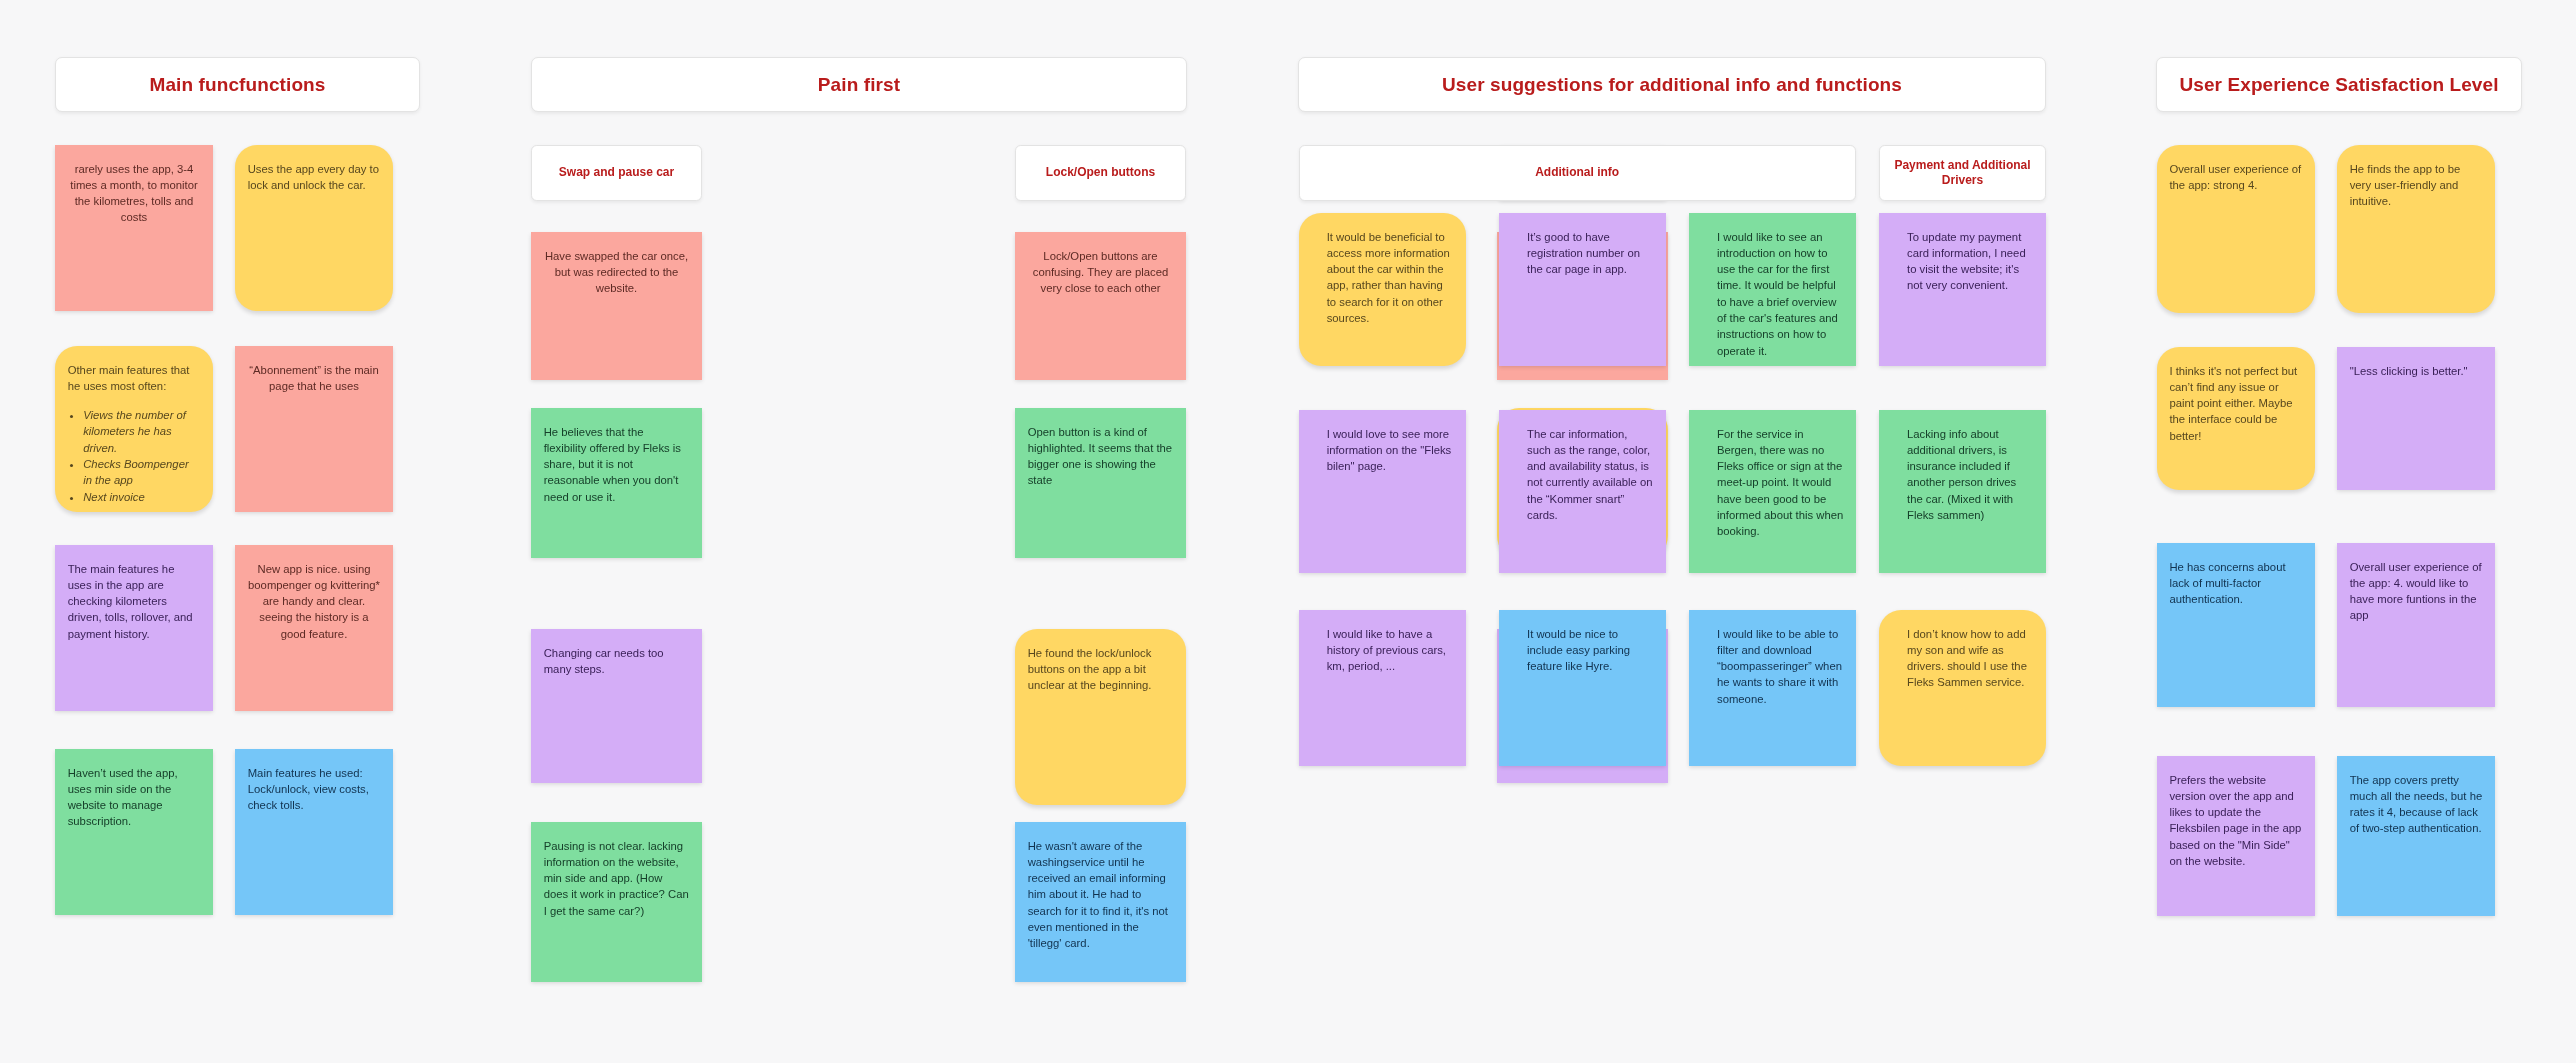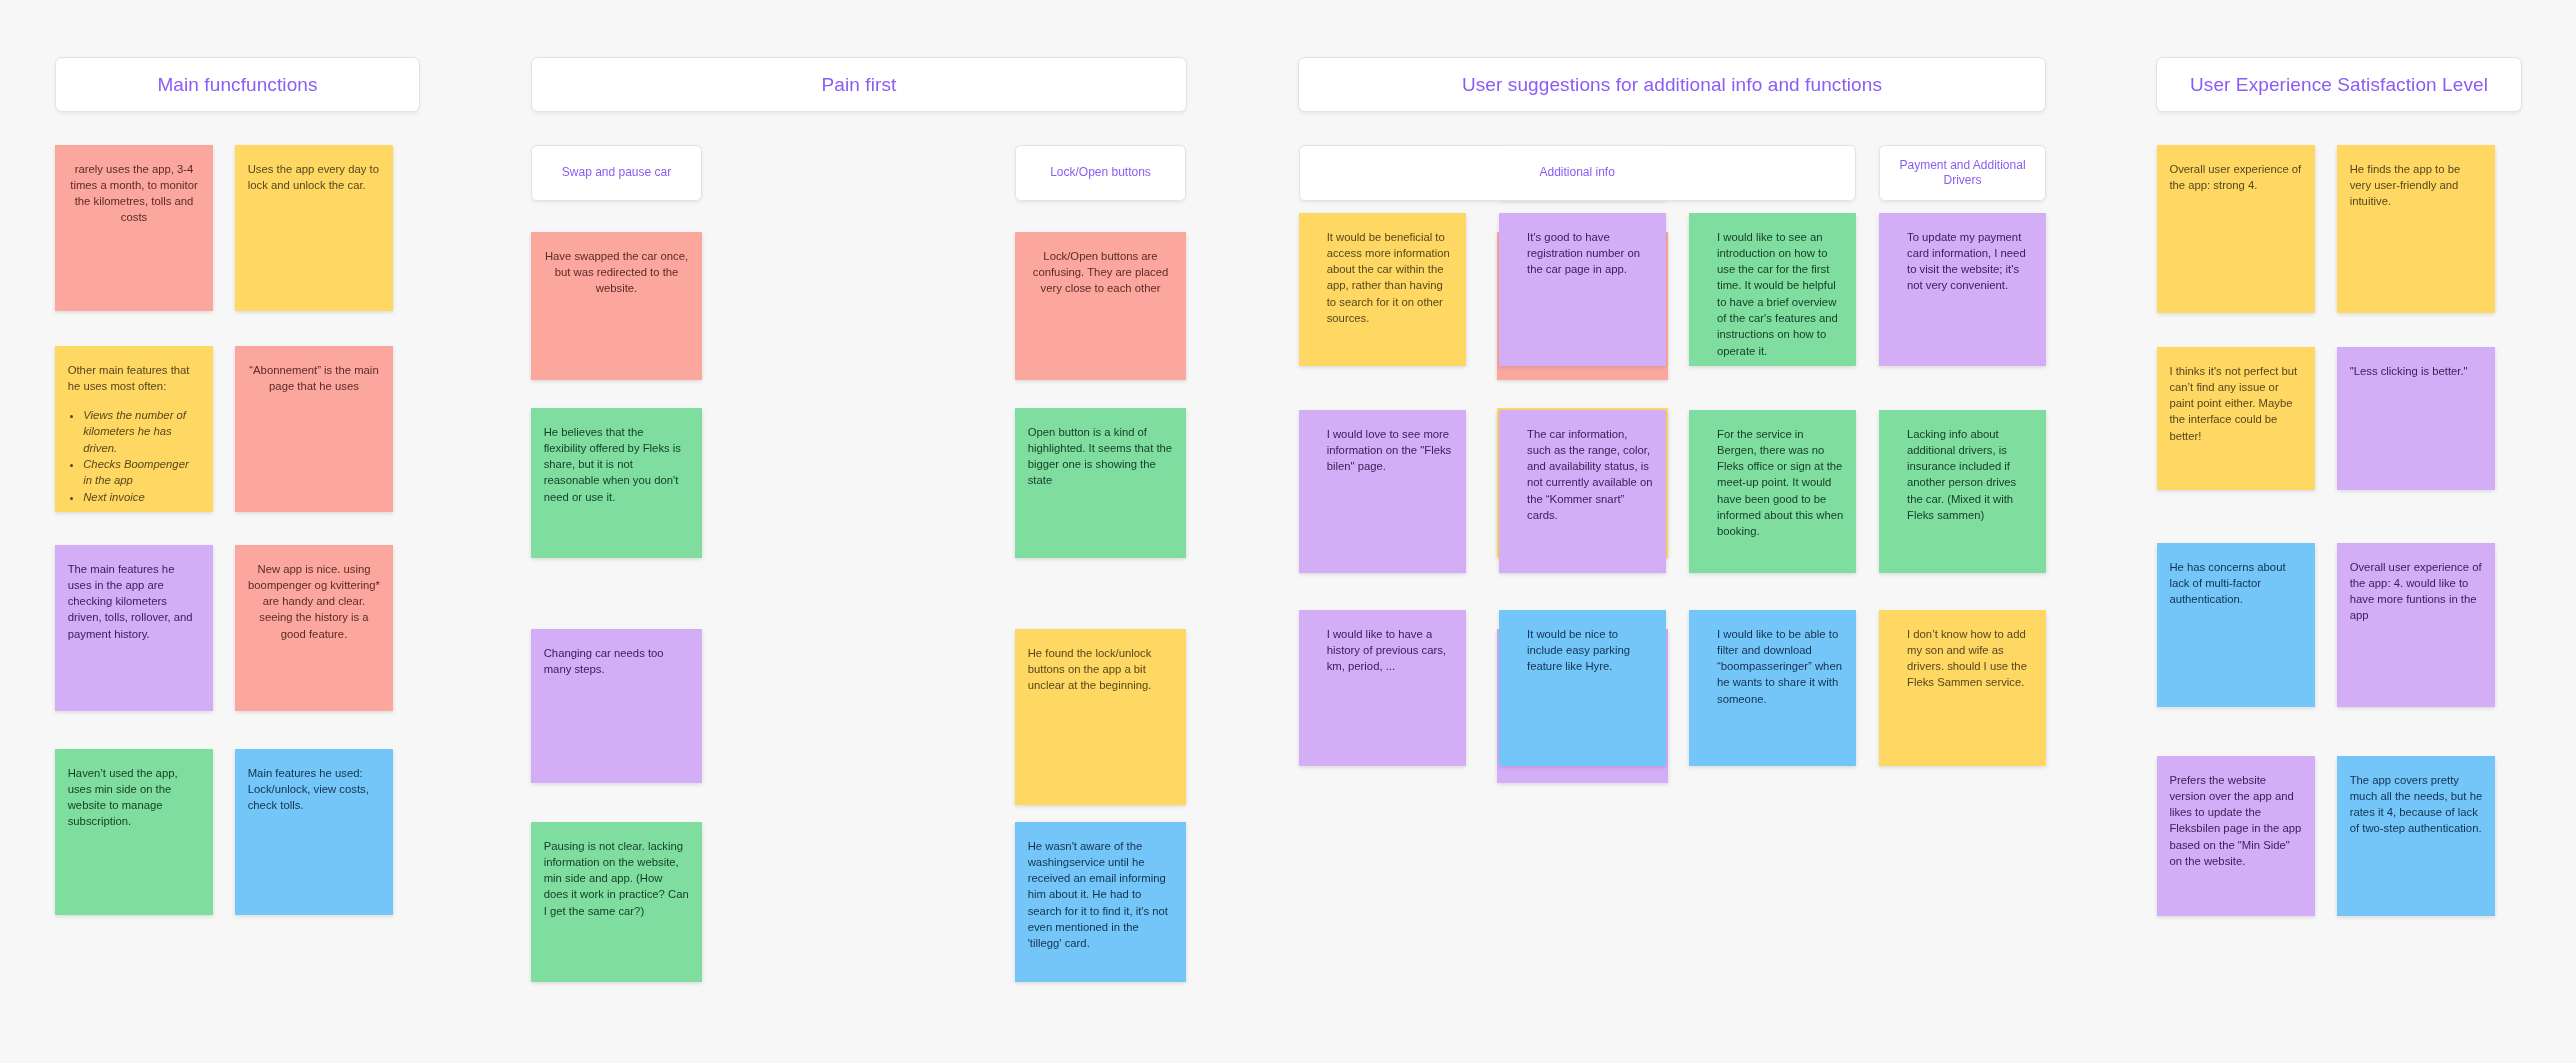--- a/index.html
+++ b/index.html
@@ -14,39 +14,39 @@
   #sec1 { left:55px;   width:365px; }
   #sec2 { left:531px;  width:656px; }
   #sec3 { left:1298px; width:748px; }
   #sec4 { left:2156px; width:366px; }
 
   .hdr {
     position:absolute; box-sizing:border-box;
     background:#FFFFFF; border:1.4px solid #E3E3E3; border-radius:7px;
     box-shadow:0 1.4px 3.5px rgba(0,0,0,0.06);
     display:flex; align-items:center; justify-content:center;
-    text-align:center; font-weight:normal; color:#8b5cf6;
+    text-align:center; font-weight:bold; color:#b91c1c;
   }
   .main-hdr { top:57px; left:0; width:100%; height:55px; font-size:19px; letter-spacing:0.1px; }
   .sub-hdr  { top:145px; height:56px; font-size:12px; line-height:15.5px; padding:0 12.7px; border-radius:5.7px; }
 
   .note {
     position:absolute; box-sizing:border-box;
     padding:15.5px 12.7px 10px 12.7px;
     font-size:11.3px; line-height:16.3px;
     box-shadow:0 2.1px 4.2px rgba(0,0,0,0.13);
     overflow:hidden;
   }
   #sec1 .note { width:158px; }
   #sec2 .note { width:171px; }
   #sec3 .note { width:167px;padding-left:28px; }
   #sec4 .note { width:158px; }
 
   .note.pink   { background:#FBA79E; color:#5D2A24;text-align:center; }
-  .note.yellow { background:#FFD763; color:#57471E; }
+  .note.yellow { background:#FFD763; color:#57471E;border-radius:22px; }
   .note.green  { background:#7FDE9F; color:#16402A; }
   .note.blue   { background:#75C6F8; color:#11324F; }
   .note.purple { background:#D4ADF7; color:#3A2158; }
 
   .note ul { margin:13px 0 0 0; padding-left:15.5px;font-style:italic; }
   .note li { margin:0; }
 
   
   #sec2 .g1 { left:0; }   #sec2 .g2 { left:242px; }  #sec2 .g3 { left:483px; }
   .group { position:absolute; top:0; width:171px; height:100%; }

